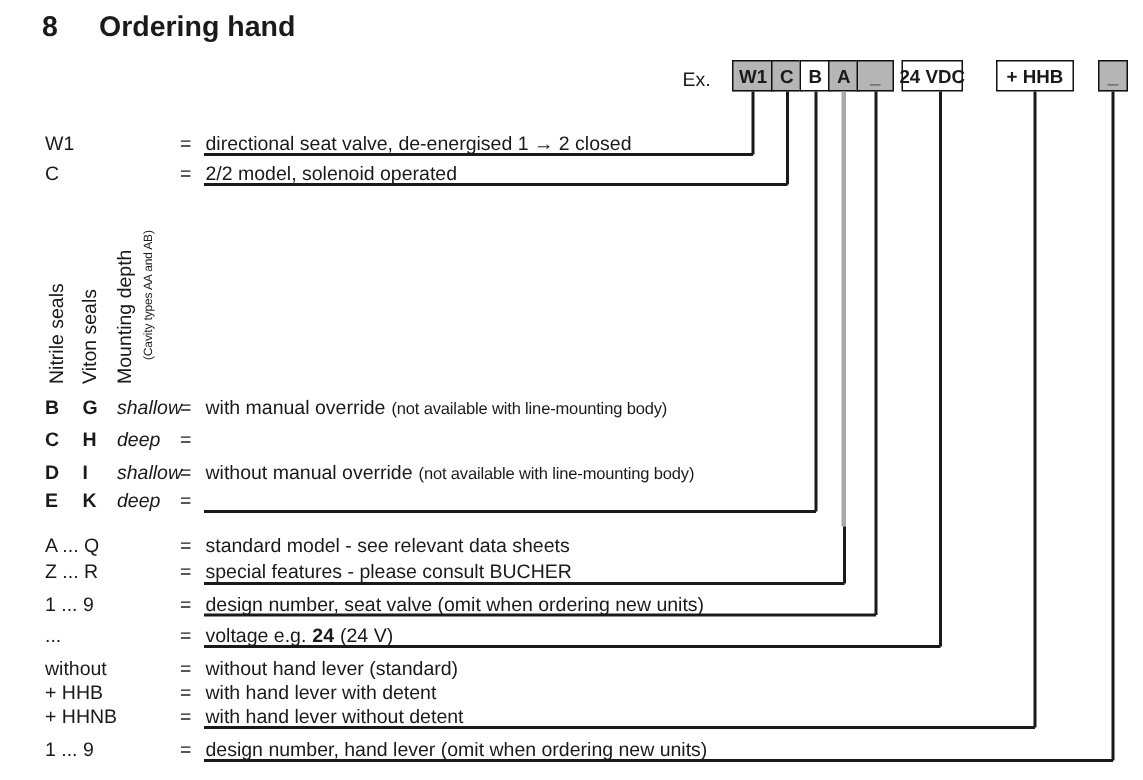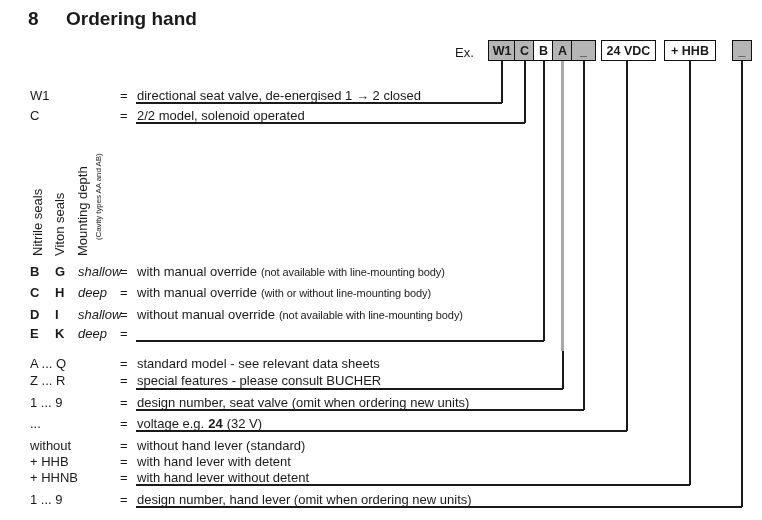--- a/index.html
+++ b/index.html
@@ -43,21 +43,21 @@
   <span class="title" style="left:28px">8</span>
   <span class="title" style="left:66px">Ordering hand</span>
 
   <span class="ex-label" style="left:455px">Ex.</span>
 
   <div class="bx grey" style="left:488px;width:28px">W1</div>
   <div class="bx grey" style="left:514px;width:21px">C</div>
   <div class="bx" style="left:533px;width:21px">B</div>
   <div class="bx grey" style="left:552px;width:21px">A</div>
   <div class="bx grey" style="left:571px;width:25px">_</div>
-  <div class="bx" style="left:601px;width:55px">24 VDC</div>
+  <div class="bx" style="left:601px;width:41px">24 VDC</div>
   <div class="bx" style="left:664px;width:52px">+ HHB</div>
   <div class="bx grey" style="left:732px;width:20px">_</div>
 
   <div class="vline" style="left:501px;height:42px"></div>
   <div class="vline" style="left:524px;height:62px"></div>
   <div class="vline" style="left:543px;height:280px"></div>
   <div class="vline grey" style="left:561px;height:290px"></div>
   <div class="vline" style="left:562px;top:351px;height:38px"></div>
   <div class="vline" style="left:583px;height:349px"></div>
   <div class="vline" style="left:626px;height:370px"></div>
@@ -96,21 +96,20 @@
     <span class="c3">shallow</span>
     <span class="eq">=</span>
     <span class="descwrap"><span style="position:static">with manual override</span><span class="note">(not available with line-mounting body)</span></span>
   </div>
 
   <div class="row seal" style="top:285px">
     <span class="c1">C</span>
     <span class="c2">H</span>
     <span class="c3">deep</span>
     <span class="eq">=</span>
-    <span class="descwrap"><span style="position:static">with manual override</span><span class="note">(with or without line-mounting body)</span></span>
   </div>
 
   <div class="row seal" style="top:307px">
     <span class="c1">D</span>
     <span class="c2">I</span>
     <span class="c3">shallow</span>
     <span class="eq">=</span>
     <span class="descwrap"><span style="position:static">without manual override</span><span class="note">(not available with line-mounting body)</span></span>
   </div>
 
@@ -135,21 +134,21 @@
 
   <div class="row" style="top:395px">
     <span class="c1">1 ... 9</span>
     <span class="eq">=</span>
     <span class="desc">design number, seat valve (omit when ordering new units)</span>
   </div>
 
   <div class="row" style="top:416px">
     <span class="c1">...</span>
     <span class="eq">=</span>
-    <span class="descwrap"><span style="position:static">voltage e.g.</span><span class="bold24">24</span><span class="tail">(32 V)</span></span>
+    <span class="descwrap"><span style="position:static">voltage e.g.</span><span class="bold24">24</span><span class="tail">(24 V)</span></span>
   </div>
 
   <div class="row" style="top:438px">
     <span class="c1">without</span>
     <span class="eq">=</span>
     <span class="desc">without hand lever (standard)</span>
   </div>
 
   <div class="row" style="top:454px">
     <span class="c1">+ HHB</span>

